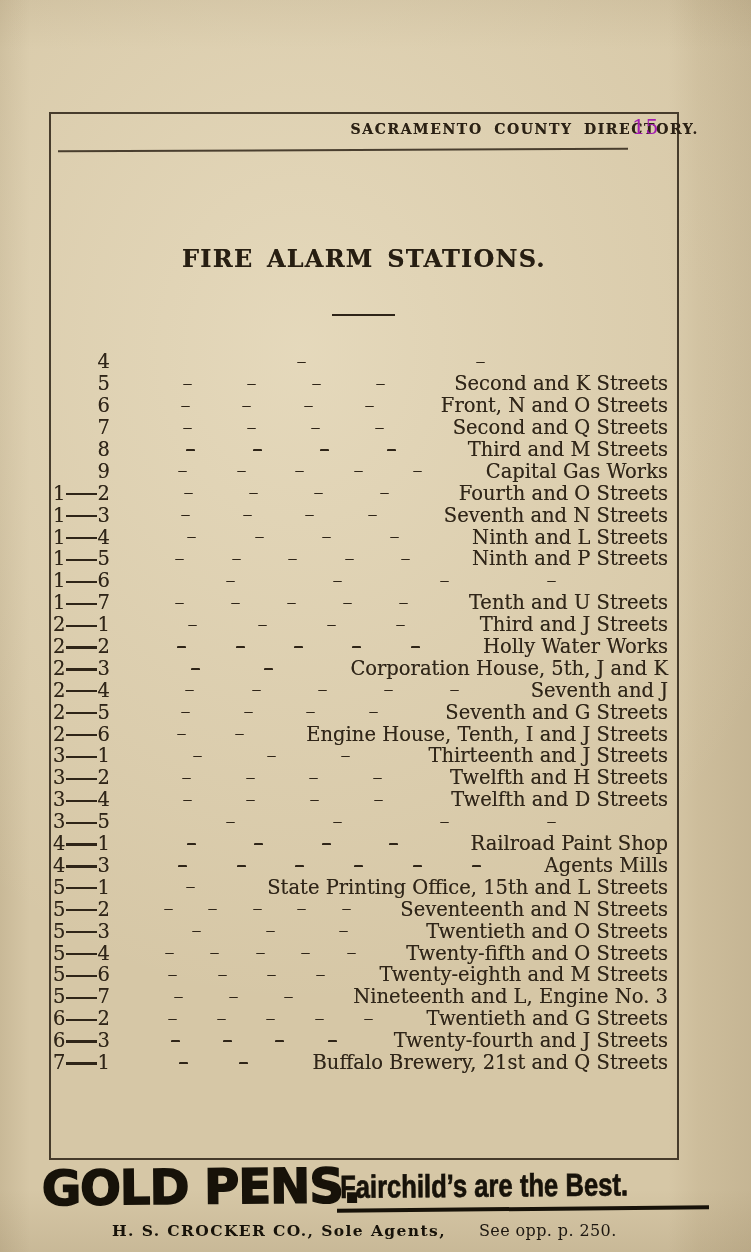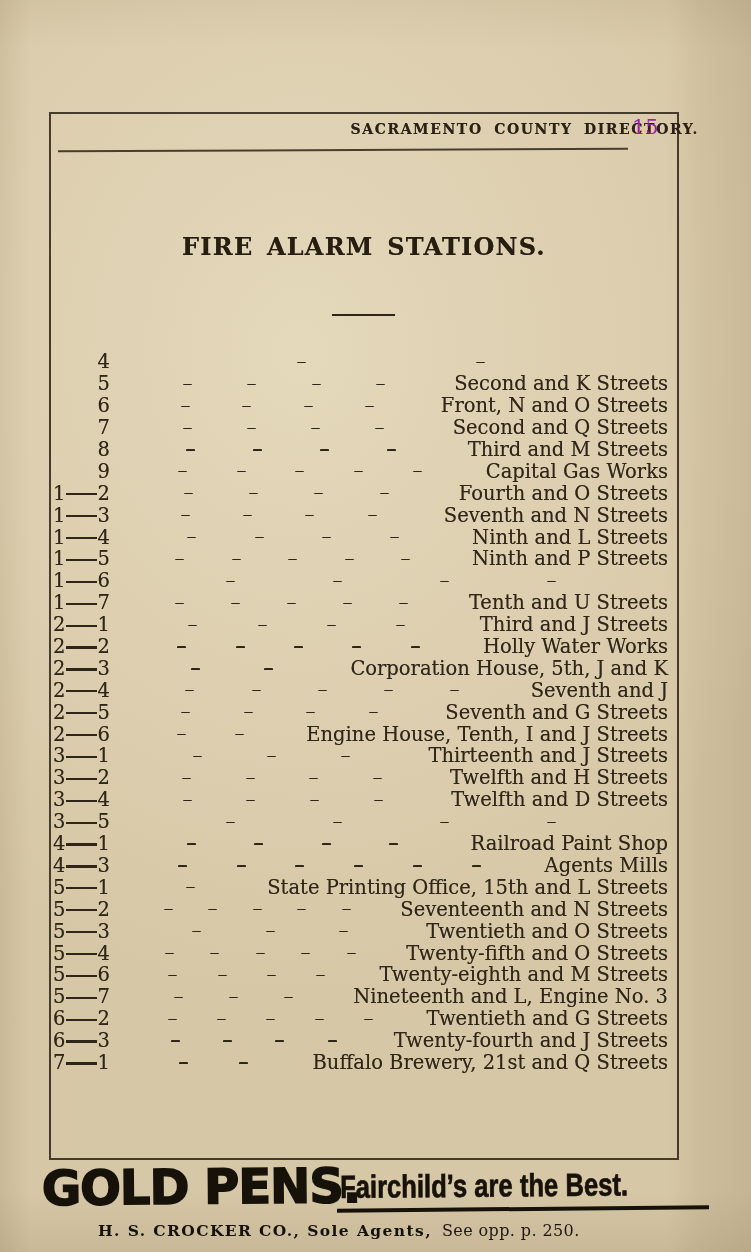--- a/index.html
+++ b/index.html
@@ -42,21 +42,21 @@
   }
   .header-rule {
     position: absolute;
     left: 58px; top: 149px;
     width: 570px; height: 2px;
     background: rgba(47,37,23,0.85);
     transform: rotate(-0.25deg);
   }
   .section-title {
     position: absolute;
-    left: 49px; top: 232px; width: 630px;
+    left: 49px; top: 244px; width: 630px;
     text-align: center;
     font-weight: bold;
     font-size: 24px;
     letter-spacing: 1.2px;
     word-spacing: 4px;
     color: #271e12;
     text-shadow: 0 0 0.6px rgba(39,30,18,0.65);
   }
   .section-divider {
     position: absolute;
@@ -135,23 +135,23 @@
   }
   .ad-underline {
     position: absolute;
     left: 337px; top: 1207px;
     width: 372px; height: 4px;
     background: #171209;
     transform: rotate(-0.55deg);
   }
   .ad-agent-line {
     position: absolute;
-    left: 98px; top: 1221px;
+    left: 112px; top: 1221px;
     display: flex;
-    gap: 10px;
+    gap: 33px;
     align-items: flex-start;
     white-space: nowrap;
   }
   .ad-agent {
     font-family: "DejaVu Serif", serif;
     font-weight: bold;
     font-size: 15.5px;
     letter-spacing: 1.4px;
     color: #171209;
   }

